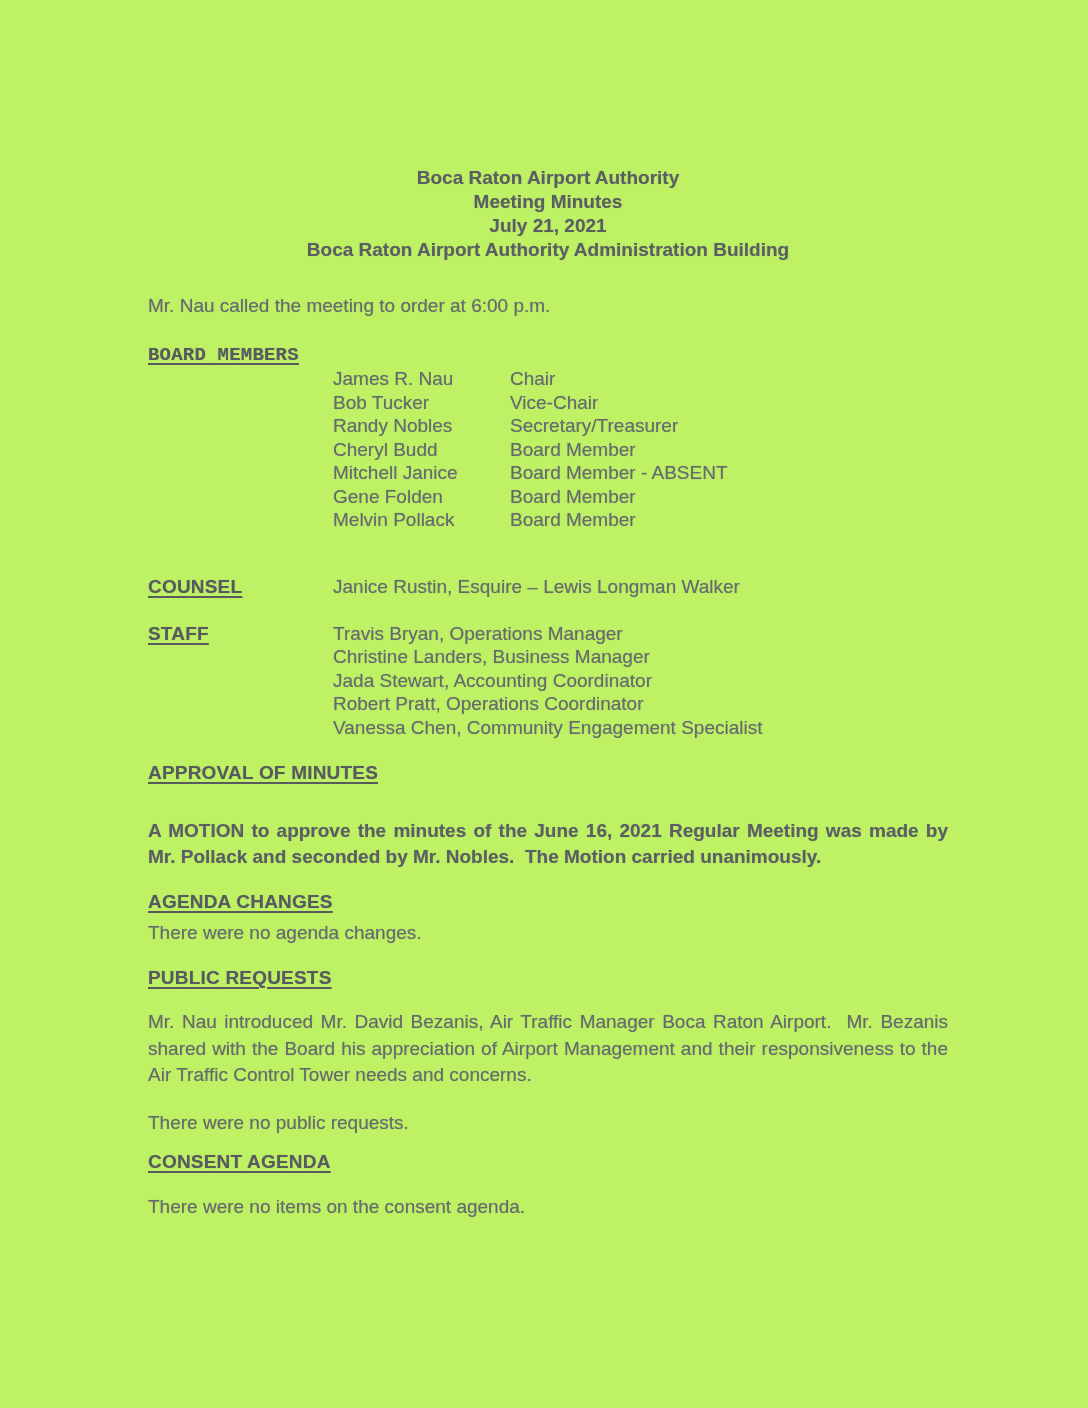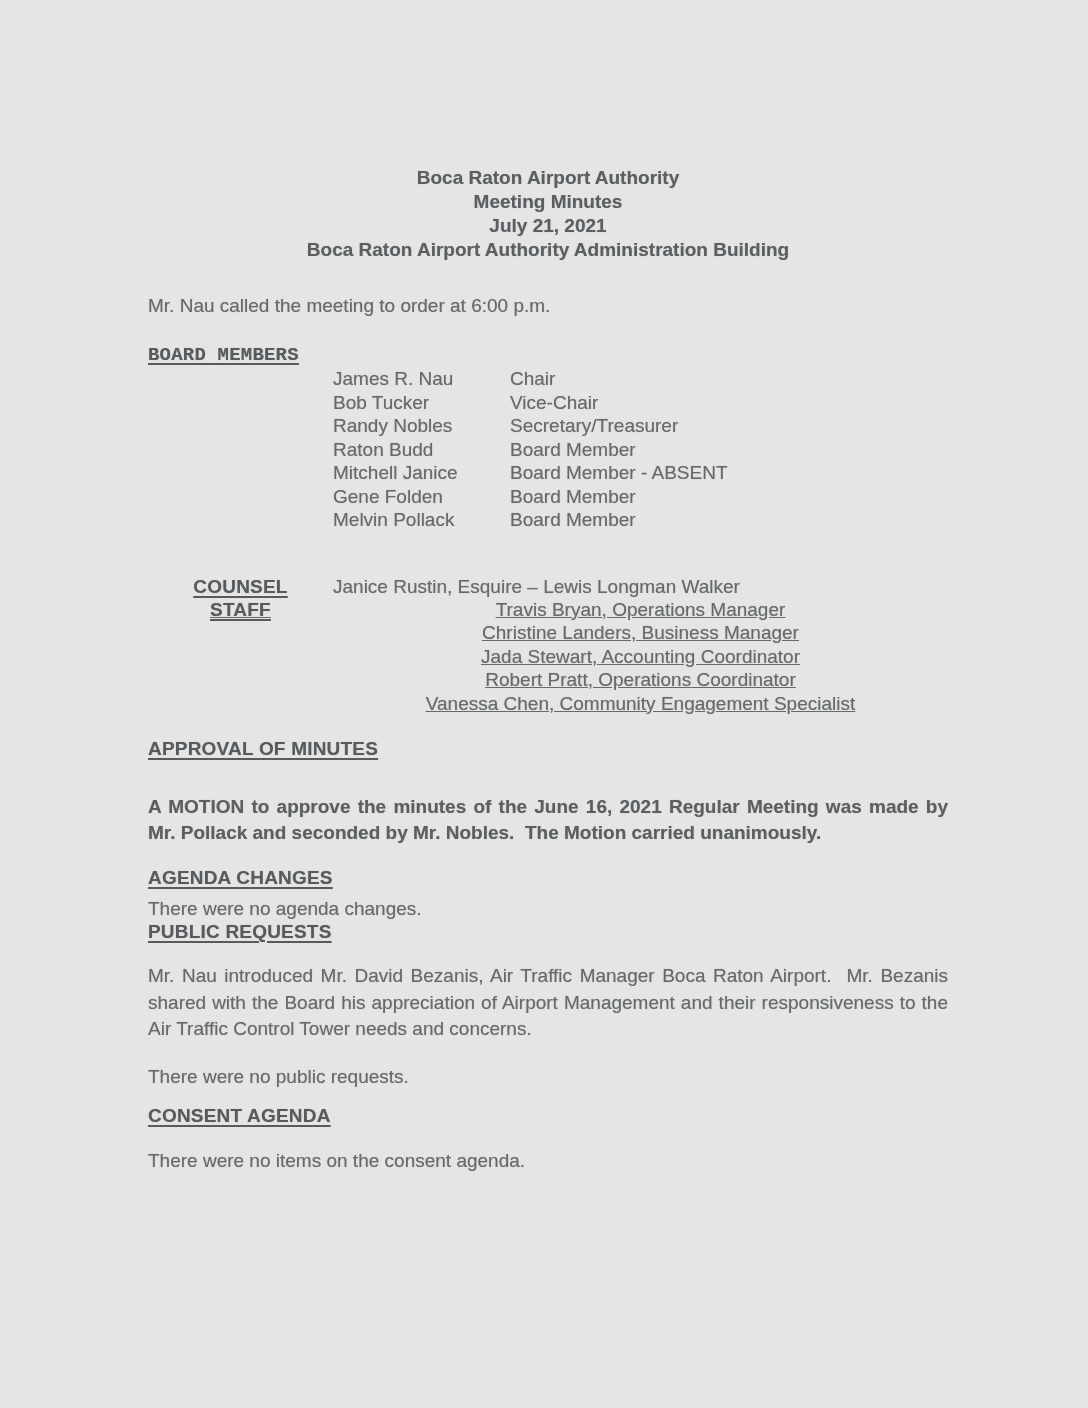--- a/index.html
+++ b/index.html
@@ -1,21 +1,21 @@
 <!DOCTYPE html>
 <html><head>
 <meta charset="utf-8">
 <style>
   html, body { margin: 0; padding: 0; background: #ffffff; }
   .page {
     position: relative;
     width: 1088px;
     height: 1408px;
     box-sizing: border-box;
-    background: #e5e5e5;
+    background: #bef264;
     padding: 166px 140px 0 148px;
     font-family: "Liberation Sans", sans-serif;
     font-size: 19px;
     color: #666a6d;
     text-shadow: 0 0 1px rgba(110,114,117,0.55);
     overflow: hidden;
   }
   .title-block {
     text-align: center;
     font-weight: bold;
@@ -37,35 +37,35 @@
   .sec-heading .u {
     text-decoration: underline;
     text-decoration-thickness: 2px;
     text-underline-offset: 3px;
   }
   .h-board   { margin-top: 27px; font-family: Liberation Mono, monospace; }
   .members-table { margin-left: 185px; line-height: 23.5px; }
   .member-row { display: flex; }
   .member-name { width: 177px; flex: 0 0 177px; }
   .member-role { flex: 1; }
-  .label-row { display: flex; text-align: center; }
+  .label-row { display: flex; }
   .label-col { width: 185px; flex: 0 0 185px; }
   .row-counsel { margin-top: 43px; line-height: 23px; }
-  .row-staff   { line-height: 23.5px; text-decoration: underline; }
+  .row-staff   { margin-top: 24px; line-height: 23.5px; }
   .staff-list  { flex: 1; }
   .h-approval { margin-top: 22px; }
   .p-motion {
     margin-top: 34px;
     font-weight: bold;
     color: #5b5f62;
     text-align: justify;
   }
   .h-agenda  { margin-top: 20px; }
   .p-agenda  { margin-top: 8px; line-height: 23px; }
-  .h-public  { }
+  .h-public  { margin-top: 22px; }
   .p-public  { margin-top: 22px; line-height: 23px; }
   .p-bezanis { margin-top: 20px; text-align: justify; line-height: 26.5px; }
   .h-consent { margin-top: 16px; }
   .p-consent { margin-top: 22px; line-height: 23px; }
 </style>
 </head>
 <body>
 
 <div class="page">
 
@@ -87,21 +87,21 @@
     </div>
     <div class="member-row">
       <span class="member-name">Bob Tucker</span>
       <span class="member-role">Vice-Chair</span>
     </div>
     <div class="member-row">
       <span class="member-name">Randy Nobles</span>
       <span class="member-role">Secretary/Treasurer</span>
     </div>
     <div class="member-row">
-      <span class="member-name">Raton Budd</span>
+      <span class="member-name">Cheryl Budd</span>
       <span class="member-role">Board Member</span>
     </div>
     <div class="member-row">
       <span class="member-name">Mitchell Janice</span>
       <span class="member-role">Board Member - ABSENT</span>
     </div>
     <div class="member-row">
       <span class="member-name">Gene Folden</span>
       <span class="member-role">Board Member</span>
     </div>

